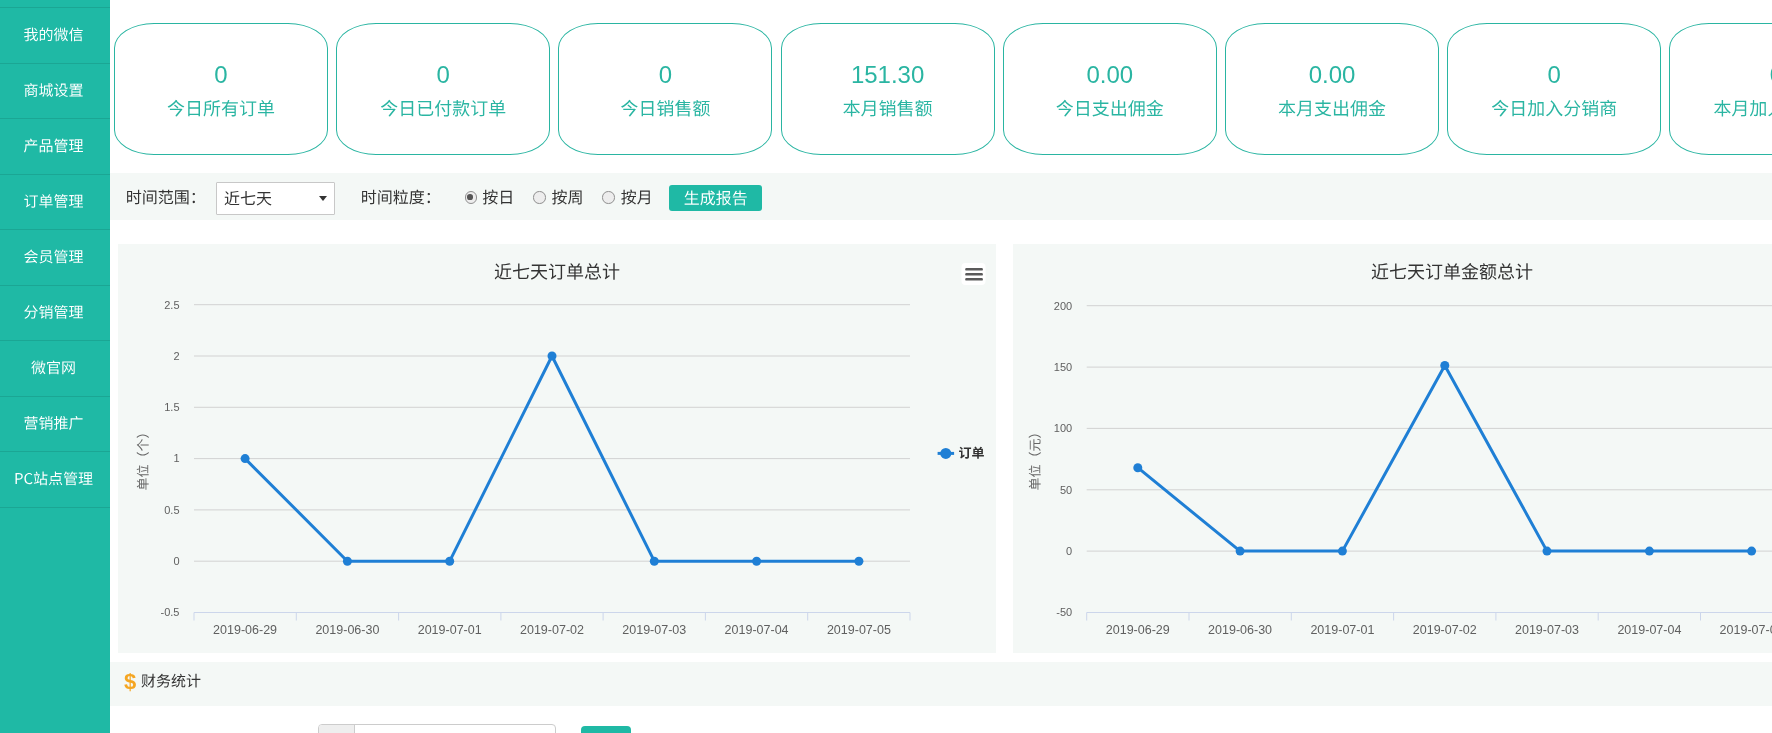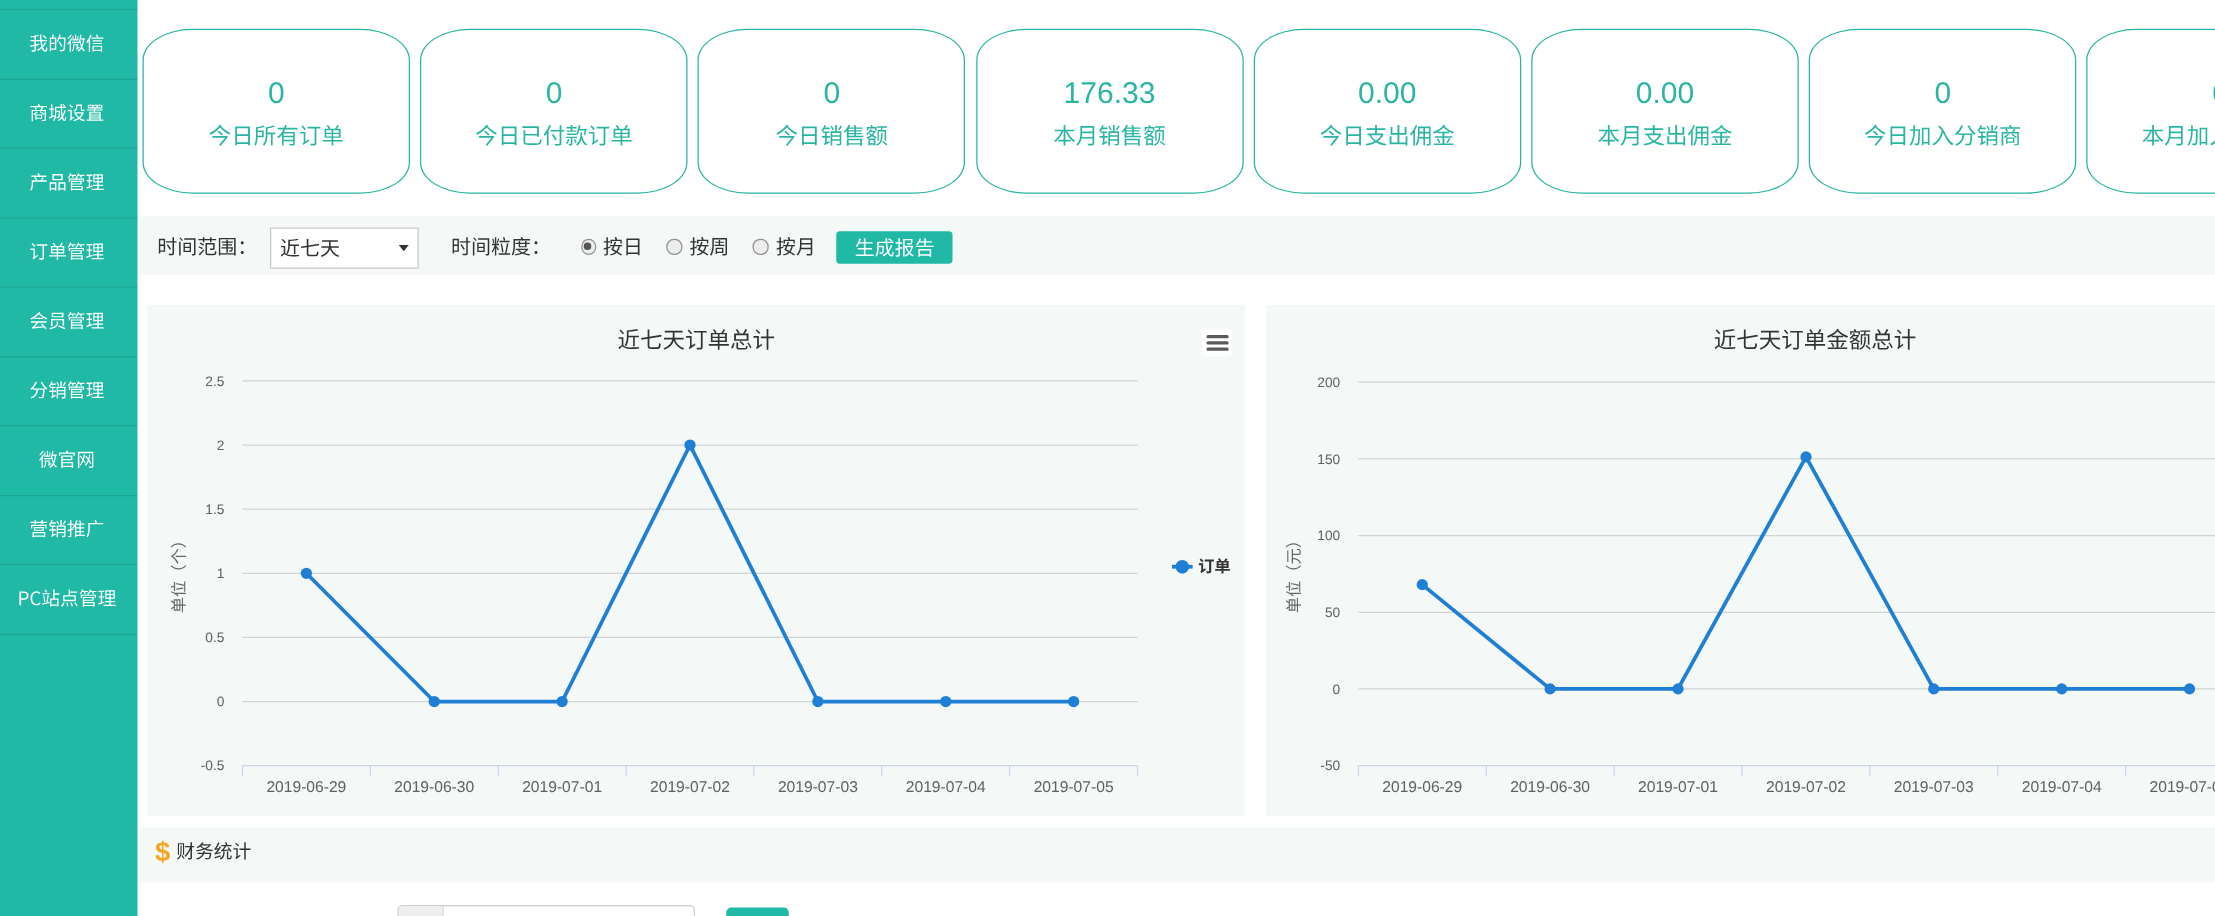--- a/index.html
+++ b/index.html
@@ -34,21 +34,21 @@
 <div class="card" style="left:114.0px">
     <div class="cnum">0</div>
   </div>
 <div class="card" style="left:336.2px">
     <div class="cnum">0</div>
   </div>
 <div class="card" style="left:558.4px">
     <div class="cnum">0</div>
   </div>
 <div class="card" style="left:780.6px">
-    <div class="cnum">176.33</div>
+    <div class="cnum">151.30</div>
   </div>
 <div class="card" style="left:1002.8px">
     <div class="cnum">0.00</div>
   </div>
 <div class="card" style="left:1225.0px">
     <div class="cnum">0.00</div>
   </div>
 <div class="card" style="left:1447.2px">
     <div class="cnum">0</div>
   </div>

